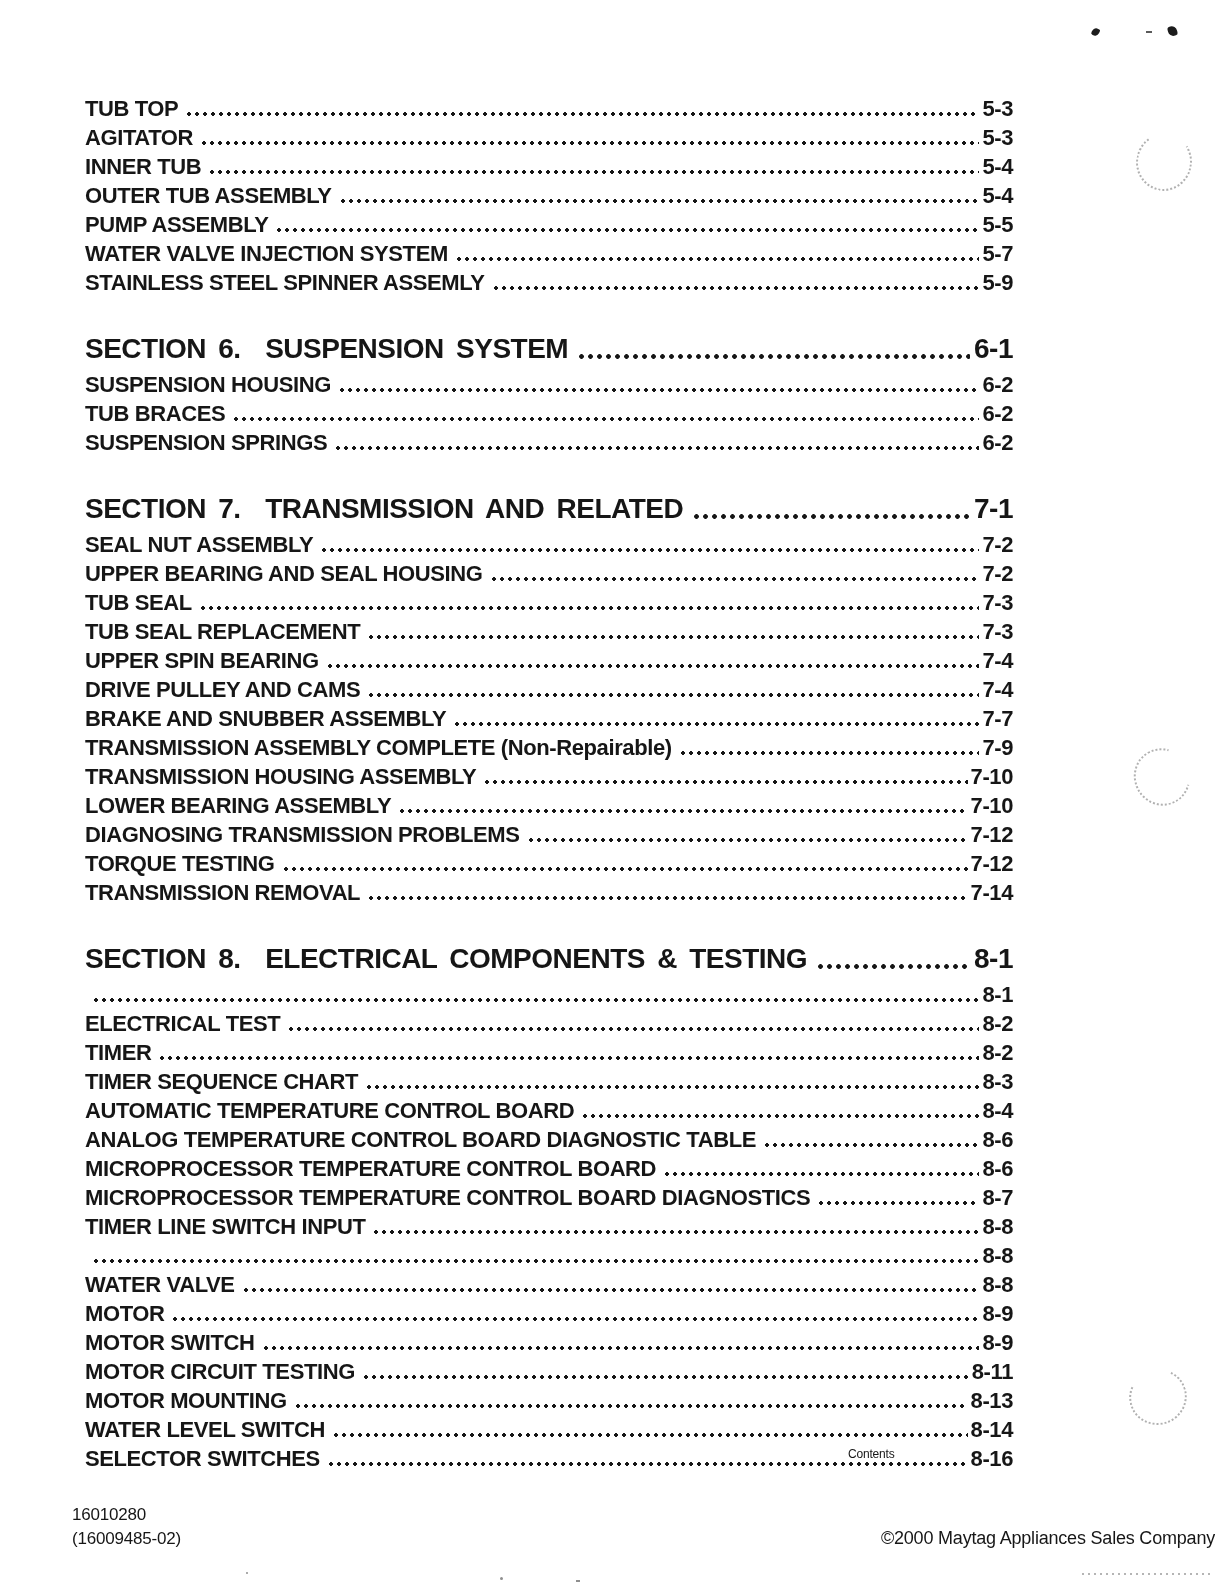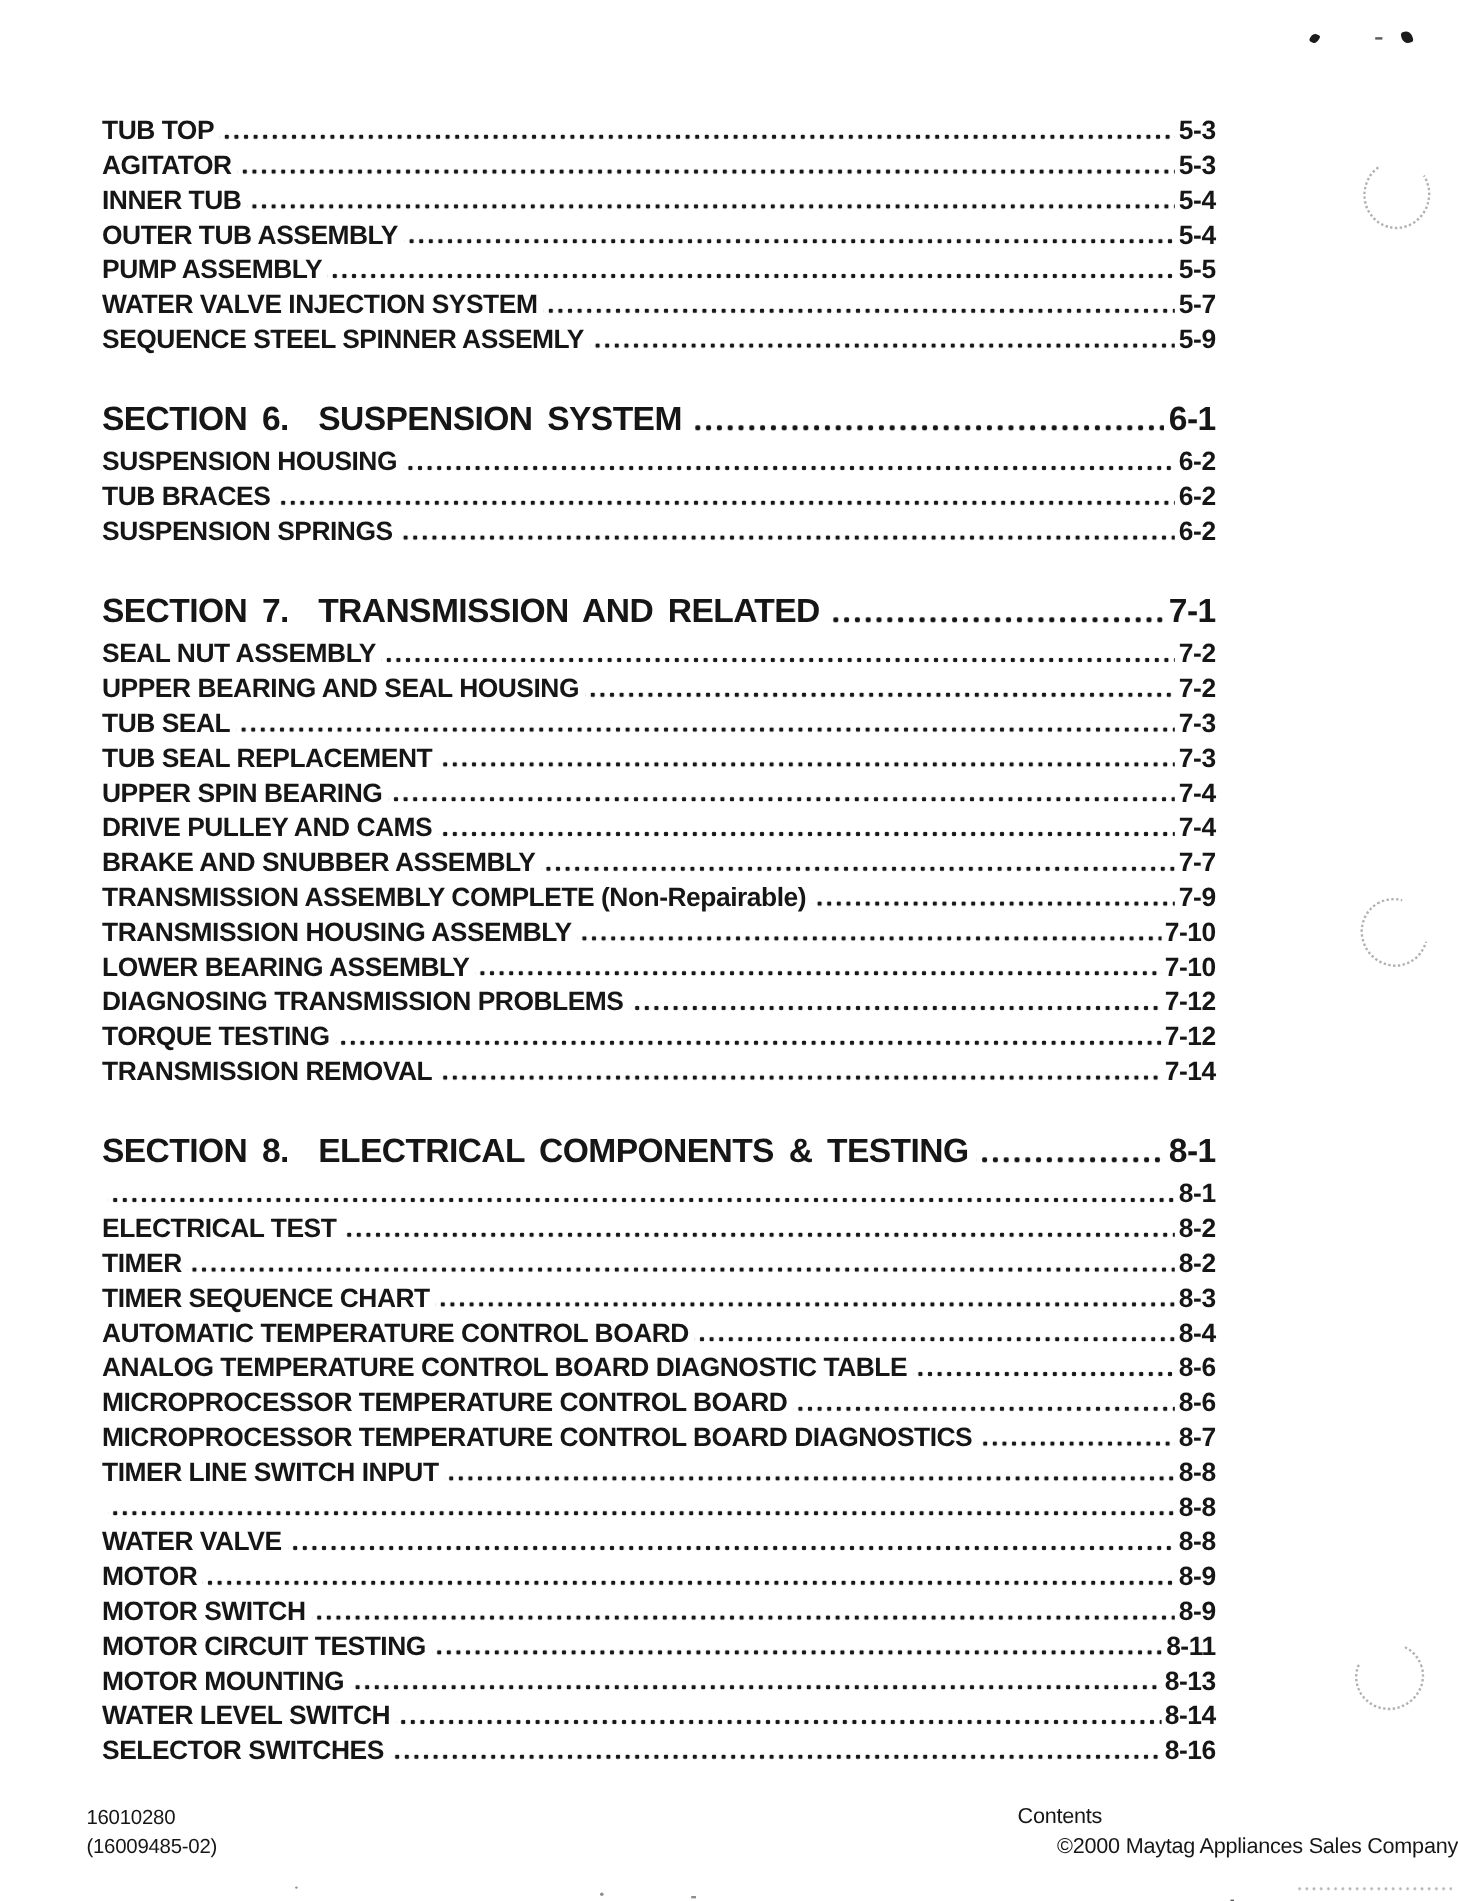--- a/index.html
+++ b/index.html
@@ -55,22 +55,22 @@
   }
   .footer-left{
     position:absolute;left:72px;top:1503px;
     font-size:17px;line-height:24px;letter-spacing:-0.2px;
   }
   .footer-center{
     position:absolute;left:0;right:0;top:1528px;
     text-align:right;font-size:18px;letter-spacing:-0.2px;
   }
   .footer-contents{
-    position:absolute;left:848px;top:1503px;
-    font-size:18px;letter-spacing:-0.2px;
+    position:absolute;left:848px;top:1447px;
+    font-size:12px;letter-spacing:-0.2px;
   }
   .footer-page{
     position:absolute;left:1024px;top:1580px;
     font-size:21px;font-weight:bold;text-align:right;
   }
   
   .hole{
     position:absolute;
     width:52px;height:54px;
     border:2px dotted #9e9e9e;
@@ -124,21 +124,21 @@
       <span class="lbl">PUMP ASSEMBLY</span>
       <span class="leader"></span>
       <span class="pg">5-5</span>
     </div>
     <div class="row">
       <span class="lbl">WATER VALVE INJECTION SYSTEM</span>
       <span class="leader"></span>
       <span class="pg">5-7</span>
     </div>
     <div class="row">
-      <span class="lbl">SEQUENCE STEEL SPINNER ASSEMLY</span>
+      <span class="lbl">STAINLESS STEEL SPINNER ASSEMLY</span>
       <span class="leader"></span>
       <span class="pg">5-9</span>
     </div>
     <div class="row section">
       <span class="lbl">SECTION 6.  SUSPENSION SYSTEM</span>
       <span class="leader"></span>
       <span class="pg">6-1</span>
     </div>
     <div class="row">
       <span class="lbl">SUSPENSION HOUSING</span>

